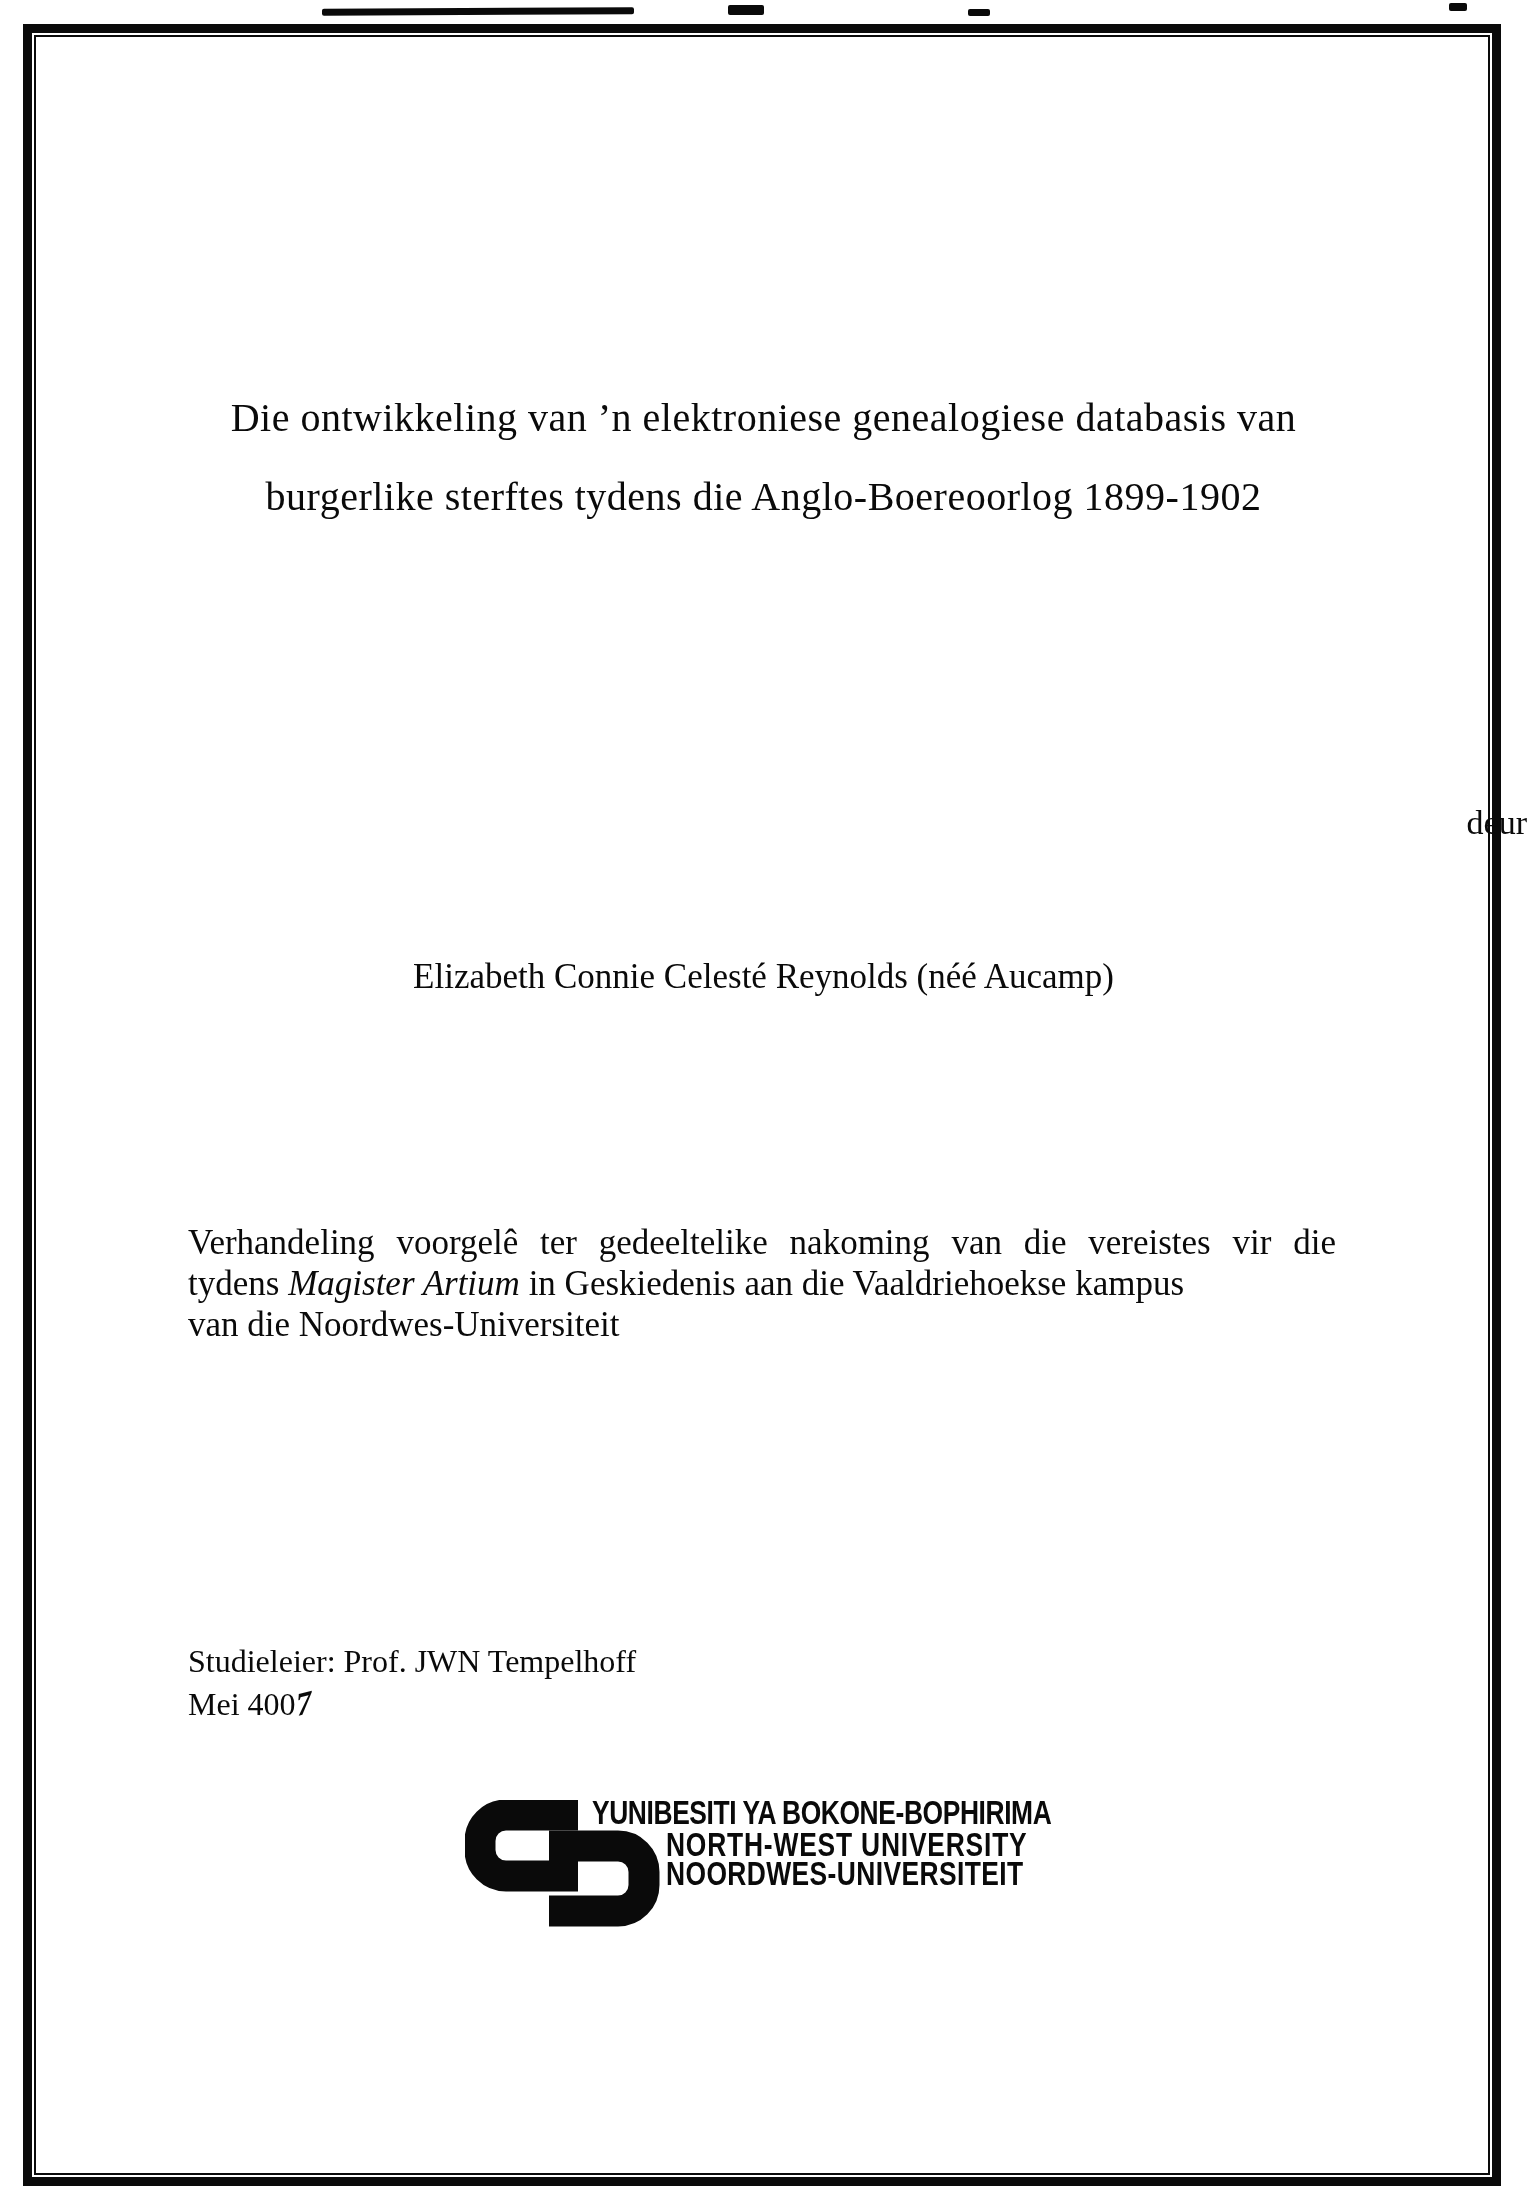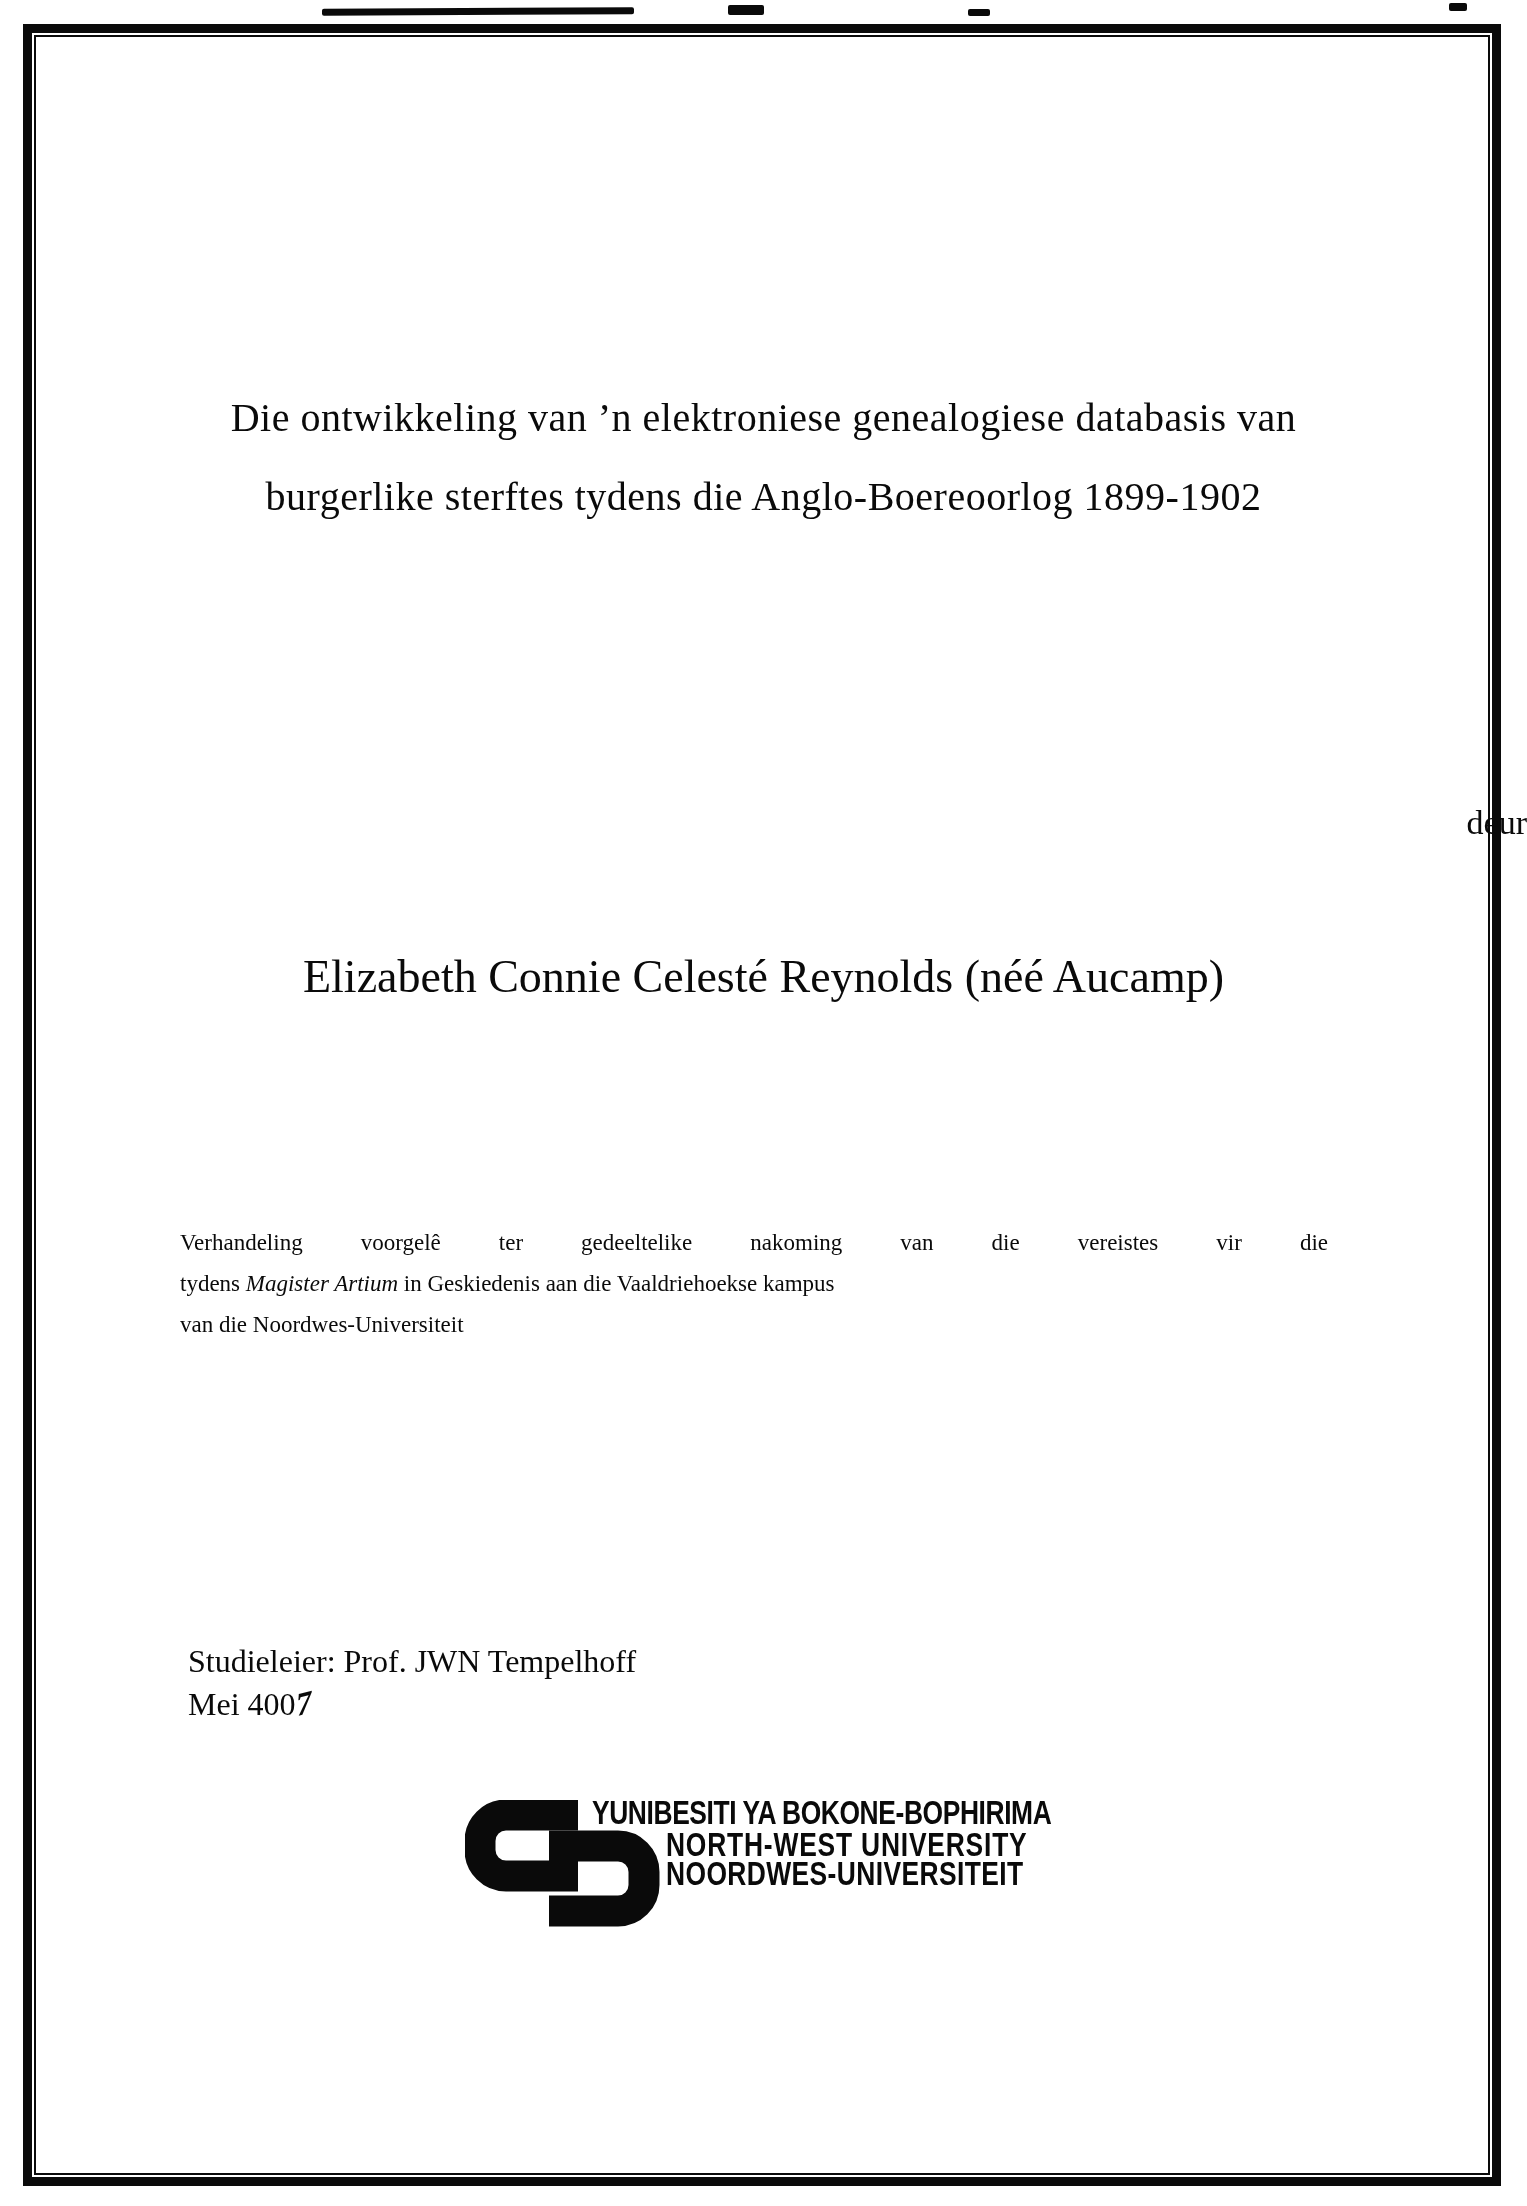--- a/index.html
+++ b/index.html
@@ -47,30 +47,30 @@
 
   .byline {
     top: 803px;
     font-size: 34px;
     line-height: 40px;
     text-align: right;
   }
 
   .author-name {
     top: 955px;
-    font-size: 46px;
+    font-size: 35px;
     line-height: 44px;
   }
 
   .thesis-statement {
     position: absolute;
-    left: 180px;
+    left: 188px;
     width: 1148px;
     top: 1222px;
-    font-size: 23px;
+    font-size: 35px;
     line-height: 41px;
   }
   .justify-line {
     text-align: justify;
     text-align-last: justify;
   }
   .italic { font-style: italic; }
 
   .supervisor-block {
     position: absolute;

